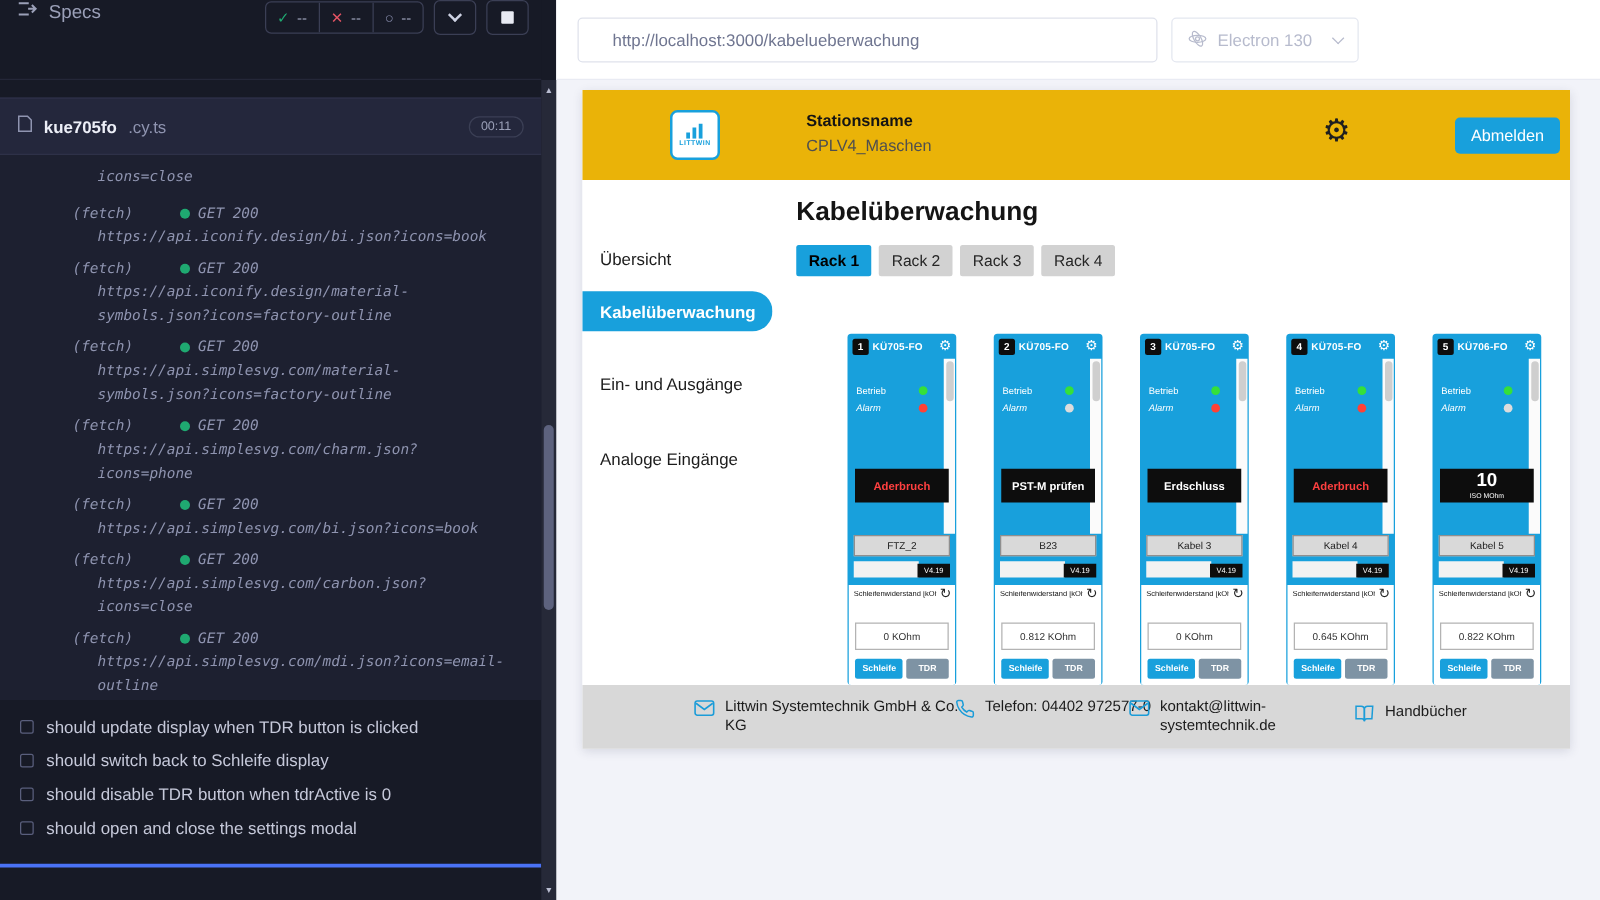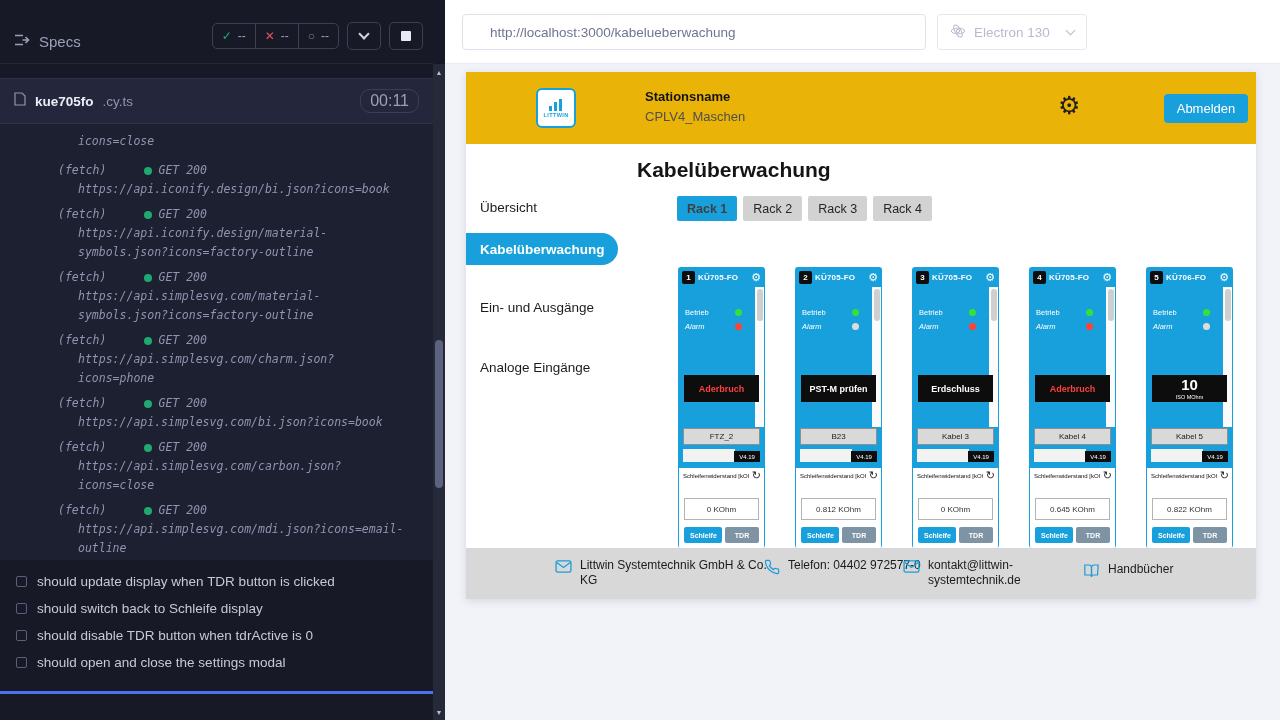--- a/index.html
+++ b/index.html
@@ -3,42 +3,42 @@
 <meta charset="utf-8">
 <title>Cypress - Kabelüberwachung</title>
 <style>
   html,body{margin:0;padding:0;background:#000;}
   *{box-sizing:border-box;}
   #root{position:relative;width:1280px;height:720px;overflow:hidden;background:#171a26;
         font-family:"Liberation Sans",sans-serif;}
 
   
   #reporter{position:absolute;left:0;top:0;width:433px;height:720px;background:#171a26;}
-  .rep-header{height:64px;display:flex;align-items:flex-end;justify-content:space-between;
-              padding:0 10px 13px 14px;border-bottom:1px solid #242738;}
+  .rep-header{height:64px;display:flex;align-items:flex-start;justify-content:space-between;
+              padding:0 10px 0 14px;border-bottom:1px solid #242738;}
   .rep-specs{display:flex;align-items:center;gap:9px;color:#9ba0b8;font-size:15px;cursor:pointer;}
   .rep-controls{display:flex;align-items:center;gap:8px;}
   .stats{display:flex;border:1px solid #3b3f55;border-radius:5px;overflow:hidden;}
   .stat{display:flex;align-items:center;gap:6px;padding:5px 9px;font-size:12px;color:#9ba0b8;}
   .stat+.stat{border-left:1px solid #3b3f55;}
   .stat .ic{font-size:12px;line-height:1;}
   .stat.pass .ic{color:#1fa971;}
   .stat.fail .ic{color:#e45464;}
   .stat.pend .ic{color:#7d82a0;}
   .icon-btn{width:34px;height:28px;background:transparent;border:1px solid #3b3f55;border-radius:5px;
             display:flex;align-items:center;justify-content:center;cursor:pointer;padding:0;}
   .chev{width:8px;height:8px;border-right:2px solid #cfd3e4;border-bottom:2px solid #cfd3e4;
         transform:rotate(45deg);margin-top:-4px;}
   .stop-sq{width:10px;height:10px;background:#e8eaf3;border-radius:1px;}
 
   .spec-row{margin-top:14px;height:46px;background:#24273c;border-top:1px solid #2e3148;
             border-bottom:1px solid #2e3148;display:flex;align-items:center;padding:0 14px;gap:9px;}
   .spec-name{color:#eceef7;font-weight:bold;font-size:13.5px;}
   .spec-ext{color:#8f94b0;font-size:13.5px;}
-  .spec-timer{margin-left:auto;color:#9ba0b8;font-size:16px;border:1px solid #3b3f55;
+  .spec-timer{margin-left:auto;color:#9ba0b8;font-size:10px;border:1px solid #3b3f55;
               border-radius:10px;padding:2px 9px;}
 
   .log{height:436px;background:#1d2030;padding-top:8px;overflow:hidden;
        font-family:"DejaVu Sans Mono",monospace;font-style:italic;font-size:11.5px;
        line-height:19px;color:#8f94b0;}
   .log-entry{margin-bottom:6px;cursor:pointer;}
   .log-entry.first{margin-bottom:10px;}
   .log-head{display:flex;align-items:center;padding-left:58px;}
   .log-dot{width:8px;height:8px;border-radius:50%;background:#1fa971;margin-left:38px;margin-right:6px;flex:none;}
   .log-url{padding-left:78px;white-space:nowrap;}
@@ -97,21 +97,21 @@
                    border-radius:0 16px 16px 0;}
   .nav-item.n2{top:149px;}
   .nav-item.n3{top:209px;text-align:center;}
 
   
   .app-main{position:absolute;left:152px;top:72px;width:638px;height:404px;background:#fff;overflow:hidden;}
   .page-title{position:absolute;left:19px;top:14px;margin:0;font-size:21px;font-weight:600;color:#141414;}
   .tabs{position:absolute;left:19px;top:52px;display:flex;gap:6px;}
   .tab{height:25px;padding:0 10px;font-size:12.5px;border:none;border-radius:2px;background:#d2d2d2;
        color:#262626;font-family:inherit;cursor:pointer;}
-  .tab.active{background:#18a0dc;color:#404040;font-weight:bold;margin-left:40px;}
+  .tab.active{background:#18a0dc;color:#000000;font-weight:bold;}
 
   
   .cards{position:absolute;left:60px;top:123px;display:flex;gap:30px;}
   .card{position:relative;width:87px;height:281px;background:#18a0dc;border-radius:3px;overflow:hidden;flex:none;}
   .card-head{display:flex;align-items:center;height:20px;padding:0 4px;gap:3px;}
   .card-num{width:13px;height:13px;background:#0d0d0d;color:#fff;font-size:8px;font-weight:bold;
             display:flex;align-items:center;justify-content:center;border-radius:2px;flex:none;}
   .card-dev{font-size:8px;font-weight:bold;color:#fff;flex:1;letter-spacing:.2px;white-space:nowrap;overflow:hidden;}
   .card-gear{color:#fff;font-size:11px;line-height:1;cursor:pointer;flex:none;}
   .card-scroll{position:absolute;top:20px;right:1px;width:9px;height:140px;background:#fbfbfb;}

